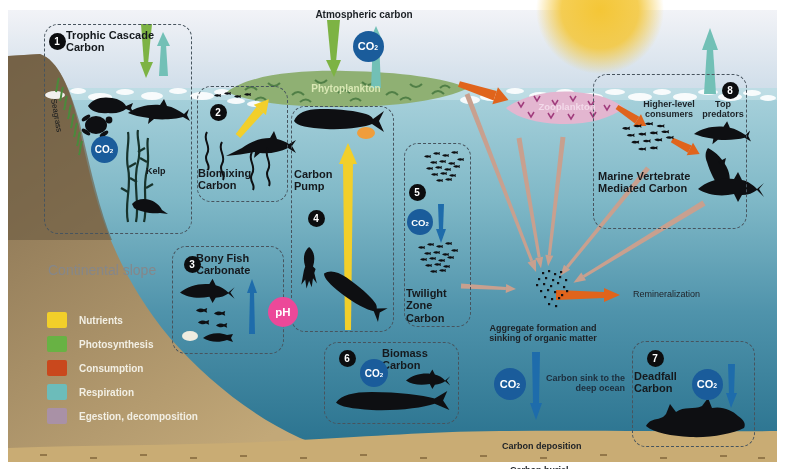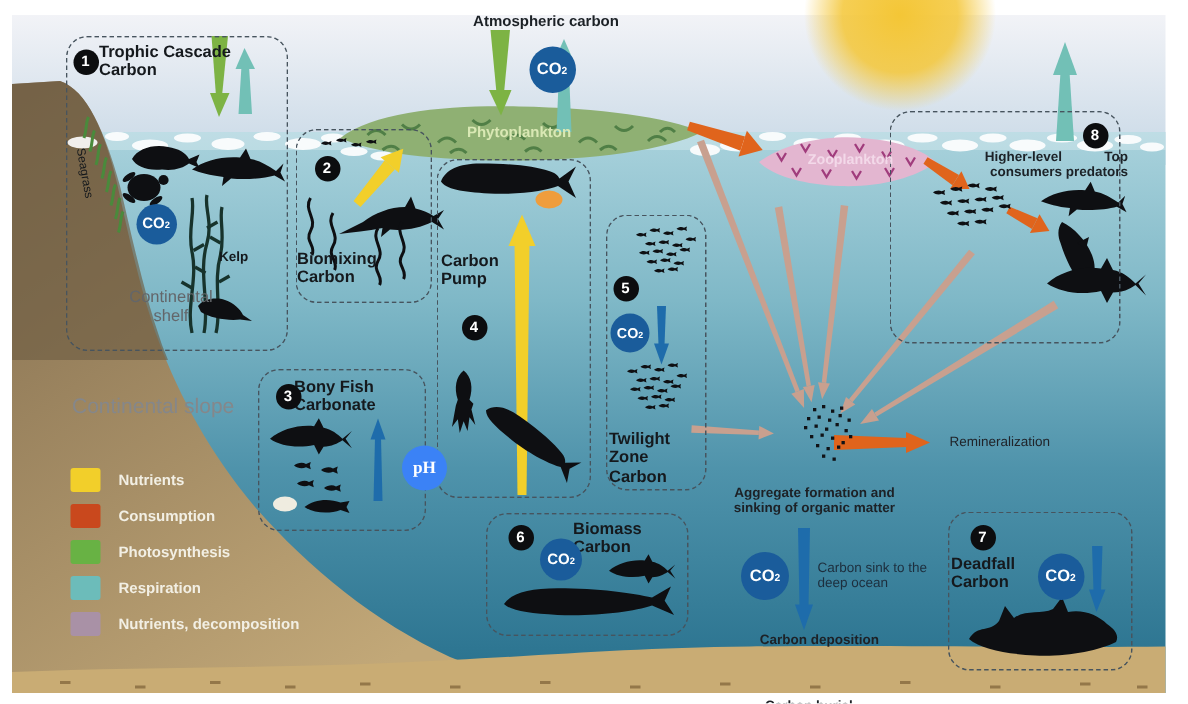--- a/index.html
+++ b/index.html
@@ -8,21 +8,21 @@
   .art{position:absolute;left:0;top:0;}
   .box{position:absolute;border:1.6px dashed #47545e;border-radius:14px;}
   .marker{position:absolute;width:17px;height:17px;border-radius:50%;background:#0c0d0f;
           color:#fff;font-size:10px;font-weight:bold;display:flex;align-items:center;
           justify-content:center;z-index:6;}
   .badge{position:absolute;border-radius:50%;color:#fff;display:flex;align-items:center;
          justify-content:center;font-weight:bold;z-index:6;letter-spacing:0;}
   .badge sub{font-size:0.62em;line-height:1;margin-top:5px;}
   .title{position:absolute;font-weight:bold;color:#15191d;text-align:left;line-height:1.12;
          font-size:11px;z-index:5;}
-  .sublabel{position:absolute;font-weight:bold;color:#1c2227;text-align:right;line-height:1.15;
+  .sublabel{position:absolute;font-weight:bold;color:#1c2227;text-align:center;line-height:1.15;
          font-size:9px;z-index:5;}
   .lbl{position:absolute;z-index:5;line-height:1.15;}
   .legend{position:absolute;left:36px;top:312px;z-index:6;}
   .legend-row{display:flex;align-items:center;margin-bottom:8px;padding-left:11px;}
   .swatch{width:20px;height:16px;margin-right:12px;border-radius:2px;}
   .legend-label{font-size:10px;font-weight:600;color:#f2efe4;}
 </style>
 </head>
 <body>
 
@@ -461,21 +461,21 @@
       <sub>2</sub>
   </div>
   <div class="badge" style="left: 494px; top: 368px; width: 32px; height: 32px; font-size: 11px; background: rgb(26, 92, 155);">
     <span>CO</span>
       <sub>2</sub>
   </div>
   <div class="badge" style="left: 691.5px; top: 368.5px; width: 31px; height: 31px; font-size: 11px; background: rgb(26, 92, 155);">
     <span>CO</span>
       <sub>2</sub>
   </div>
-  <div class="badge" style="left: 268px; top: 297px; width: 30px; height: 30px; font-size: 11.5px; background: #3b82f6; font-family: Liberation Serif, serif;">
+  <div class="badge" style="left: 268px; top: 297px; width: 30px; height: 30px; font-size: 11.5px; background: #ec4899;">
     <span>pH</span>
   </div>
 
   <div class="title" style="left:66px;top:29px;width:92px;">
     <div>Trophic Cascade</div>
     <div>Carbon</div>
   </div>
   <div class="title" style="left:198px;top:167px;width:86px;">
     <div>Biomixing</div>
     <div>Carbon</div>
@@ -494,68 +494,68 @@
     <div>Carbon</div>
   </div>
   <div class="title" style="left:382px;top:347px;width:70px;">
     <div>Biomass</div>
     <div>Carbon</div>
   </div>
   <div class="title" style="left:634px;top:370px;width:62px;">
     <div>Deadfall</div>
     <div>Carbon</div>
   </div>
+  <div class="title" style="left:598px;top:170px;width:118px;">
+    <div>Marine Vertebrate</div>
+    <div>Mediated Carbon</div>
+  </div>
   <div class="sublabel" style="left:630px;top:99px;width:78px;">
     <div>Higher-level</div>
     <div>consumers</div>
   </div>
   <div class="sublabel" style="left:694px;top:99px;width:58px;">
     <div>Top</div>
     <div>predators</div>
   </div>
 
   <div class="lbl" style="left:58px;top:98px;font-size:8px;color:#14181c;transform:rotate(80deg);transform-origin:0 0;">Seagrass</div>
   <div class="lbl" style="left:146px;top:166px;font-size:9px;font-weight:600;color:#14181c;">Kelp</div>
-  <div class="lbl" style="left:72px;top:192px;width:84px;font-size:11px;color:#5f6putea266;color:#63666a;text-align:center;">
-    <div>Continental</div>
-    <div>shelf</div>
-  </div>
   <div class="lbl" style="left:48px;top:262px;width:134px;font-size:14px;color:#85878a;">Continental slope</div>
 
   <div class="lbl" style="left:314px;top:9px;width:100px;font-size:10px;font-weight:600;color:#1c2126;text-align:center;">Atmospheric carbon</div>
   <div class="lbl" style="left:296px;top:83px;width:100px;font-size:10px;font-weight:600;color:#d9e8b4;text-align:center;">Phytoplankton</div>
   <div class="lbl" style="left:522px;top:102px;width:90px;font-size:9.5px;font-weight:600;color:#f3d9e9;text-align:center;">Zooplankton</div>
   <div class="lbl" style="left:633px;top:289px;width:94px;font-size:9px;color:#20242a;">Remineralization</div>
   <div class="lbl" style="left:487px;top:323px;width:112px;font-size:9px;font-weight:600;color:#1d2126;text-align:center;">
     <div>Aggregate formation and</div>
     <div>sinking of organic matter</div>
   </div>
-  <div class="lbl" style="left:545px;top:373px;width:80px;font-size:9px;font-weight:400;color:#1d2e3d;text-align:left;">
+  <div class="lbl" style="left:545px;top:373px;width:80px;font-size:9px;font-weight:700;color:#1d2e3d;text-align:right;">
     <div>Carbon sink to the</div>
     <div>deep ocean</div>
   </div>
-  <div class="lbl" style="left:502px;top:421px;width:84px;font-size:9px;font-weight:600;color:#1d2126;text-align:right;">Carbon deposition</div>
+  <div class="lbl" style="left:502px;top:441px;width:84px;font-size:9px;font-weight:600;color:#1d2126;">Carbon deposition</div>
   <div class="lbl" style="left:510px;top:441px;width:70px;font-size:9px;font-weight:600;color:#1d2126;margin-top:24px;">Carbon burial</div>
 
   <div class="legend">
     <div class="legend-row">
       <div class="swatch" style="background: rgb(242, 207, 42);"></div>
       <div class="legend-label">Nutrients</div>
     </div>
     <div class="legend-row">
+      <div class="swatch" style="background: rgb(104, 178, 68);"></div>
+      <div class="legend-label">Photosynthesis</div>
+    </div>
+    <div class="legend-row">
       <div class="swatch" style="background: rgb(201, 72, 29);"></div>
       <div class="legend-label">Consumption</div>
-    </div>
-    <div class="legend-row">
-      <div class="swatch" style="background: rgb(104, 178, 68);"></div>
-      <div class="legend-label">Photosynthesis</div>
     </div>
     <div class="legend-row">
       <div class="swatch" style="background: rgb(108, 188, 186);"></div>
       <div class="legend-label">Respiration</div>
     </div>
     <div class="legend-row">
       <div class="swatch" style="background: rgb(169, 145, 166);"></div>
-      <div class="legend-label">Nutrients, decomposition</div>
+      <div class="legend-label">Egestion, decomposition</div>
     </div>
   </div>
 
 </div>
 
 </body></html>

